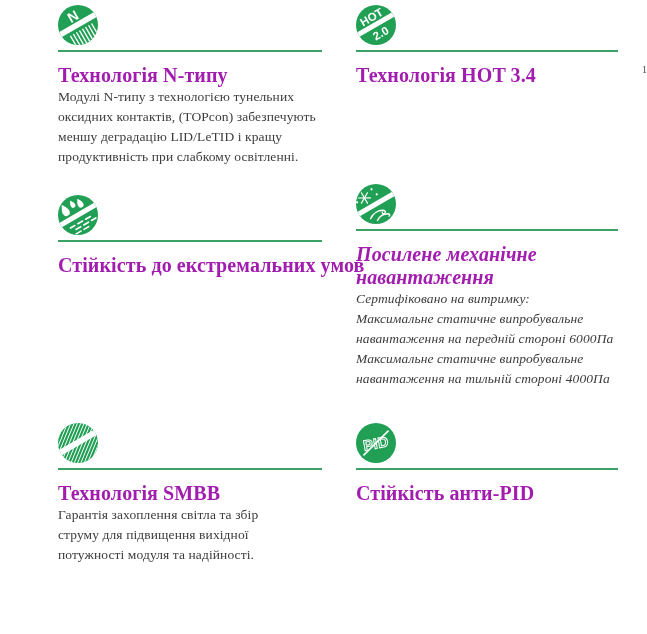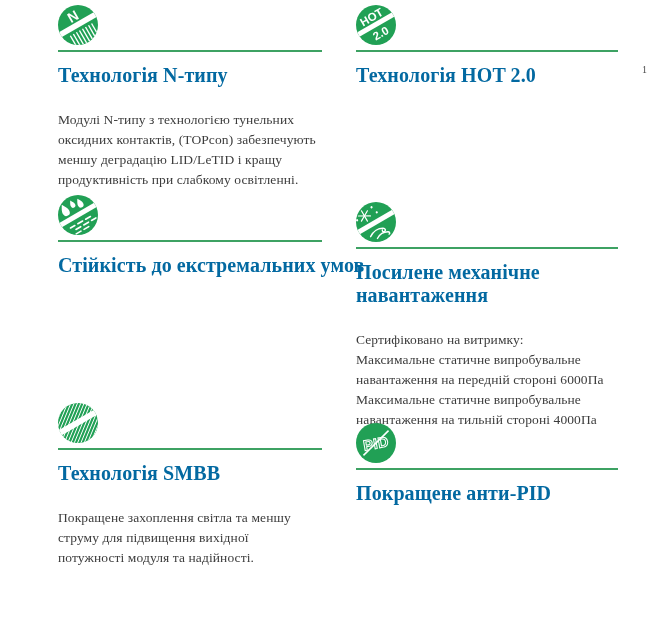--- a/index.html
+++ b/index.html
@@ -4,32 +4,32 @@
 <style>
   html,body{margin:0;padding:0;background:#fff;}
   .canvas{
     position:relative;width:647px;height:634px;background:#ffffff;
     font-family:"Liberation Serif", serif;overflow:hidden;
   }
   .feature{position:absolute;}
   .pos-f1{left:58px;top:5px;width:264px;}
   .pos-f2{left:356px;top:5px;width:262px;}
   .pos-f3{left:58px;top:195px;width:264px;}
-  .pos-f4{left:356px;top:202px;width:262px;}
-  .pos-f5{left:58px;top:403px;width:264px;font-family:Liberation Serif, serif;}
+  .pos-f4{left:356px;top:184px;width:262px;font-style:italic;}
+  .pos-f5{left:58px;top:423px;width:264px;font-family:Liberation Serif, serif;}
   .pos-f6{left:356px;top:423px;width:262px;}
   .icon{width:40px;height:40px;display:block;}
   .rule{margin-top:5px;height:2px;background:#3da263;}
   .title{
-    margin-top:12px;font-size:20px;font-weight:bold;color:#0369a1;
+    margin-top:12px;font-size:20px;font-weight:bold;color:#a21caf;
     line-height:23px;white-space:pre-line;letter-spacing:0.1px;
   }
   .title.nowrap{white-space:nowrap;}
   .body{
-    margin-top:23px;font-size:13.5px;color:#3c3c3c;line-height:20px;
+    margin-top:0;font-size:13.5px;color:#3c3c3c;line-height:20px;
     white-space:pre;letter-spacing:0.1px;
   }
   .edge-fragment{
     position:absolute;left:642px;top:64px;font-size:10px;color:#4a4a4a;
   }
   svg text{font-family:"Liberation Sans", sans-serif;font-weight:bold;}
 </style>
 </head>
 <body>
 
@@ -74,21 +74,21 @@
           </clipPath>
         </defs>
       <circle cx="20" cy="20" r="20" fill="#21a055"></circle>
       <g clip-path="url(#ic2)" transform="rotate(-30 20 20)" fill="#fff">
         <rect x="-10" y="17" width="60" height="5"></rect>
         <text x="20" y="15" text-anchor="middle" font-size="11.5">HOT</text>
         <text x="20" y="33.5" text-anchor="middle" font-size="11.5">2.0</text>
       </g>
     </svg>
     <div class="rule"></div>
-    <div class="title">Технологія HOT 2.0</div>
+    <div class="title">Технологія HOT 3.4</div>
   </div>
 
   <div class="feature pos-f3">
     <svg class="icon" viewBox="0 0 40 40">
       <defs>
           <clipPath id="ic3">
             <circle cx="20" cy="20" r="20"></circle>
           </clipPath>
         </defs>
       <circle cx="20" cy="20" r="20" fill="#21a055"></circle>
@@ -180,31 +180,31 @@
           <line x1="34.8" y1="43" x2="53.8" y2="-3"></line>
             <line x1="38.1" y1="43" x2="57.1" y2="-3"></line>
         </g>
         <g transform="rotate(-30 20 20)">
             <rect x="-10" y="16.5" width="60" height="6" fill="#fff"></rect>
           </g>
       </g>
     </svg>
     <div class="rule"></div>
     <div class="title">Технологія SMBB</div>
-    <div class="body">Покращене захоплення світла та меншу
+    <div class="body">Гарантія захоплення світла та збір
 струму для підвищення вихідної
 потужності модуля та надійності.</div>
   </div>
 
   <div class="feature pos-f6">
     <svg class="icon" viewBox="0 0 40 40">
       <circle cx="20" cy="20" r="20" fill="#21a055"></circle>
       <g transform="rotate(-10 20 20)">
         <text x="20" y="25.5" text-anchor="middle" font-size="14.5" fill="none" stroke="#fff" stroke-width="1" letter-spacing="0.5">PID</text>
         <line x1="5.5" y1="30" x2="34.5" y2="10" stroke="#fff" stroke-width="1.6"></line>
       </g>
     </svg>
     <div class="rule"></div>
-    <div class="title">Покращене анти-PID</div>
+    <div class="title">Стійкість анти-PID</div>
   </div>
 
   <div class="edge-fragment">1</div>
 </div>
 
 </body></html>

